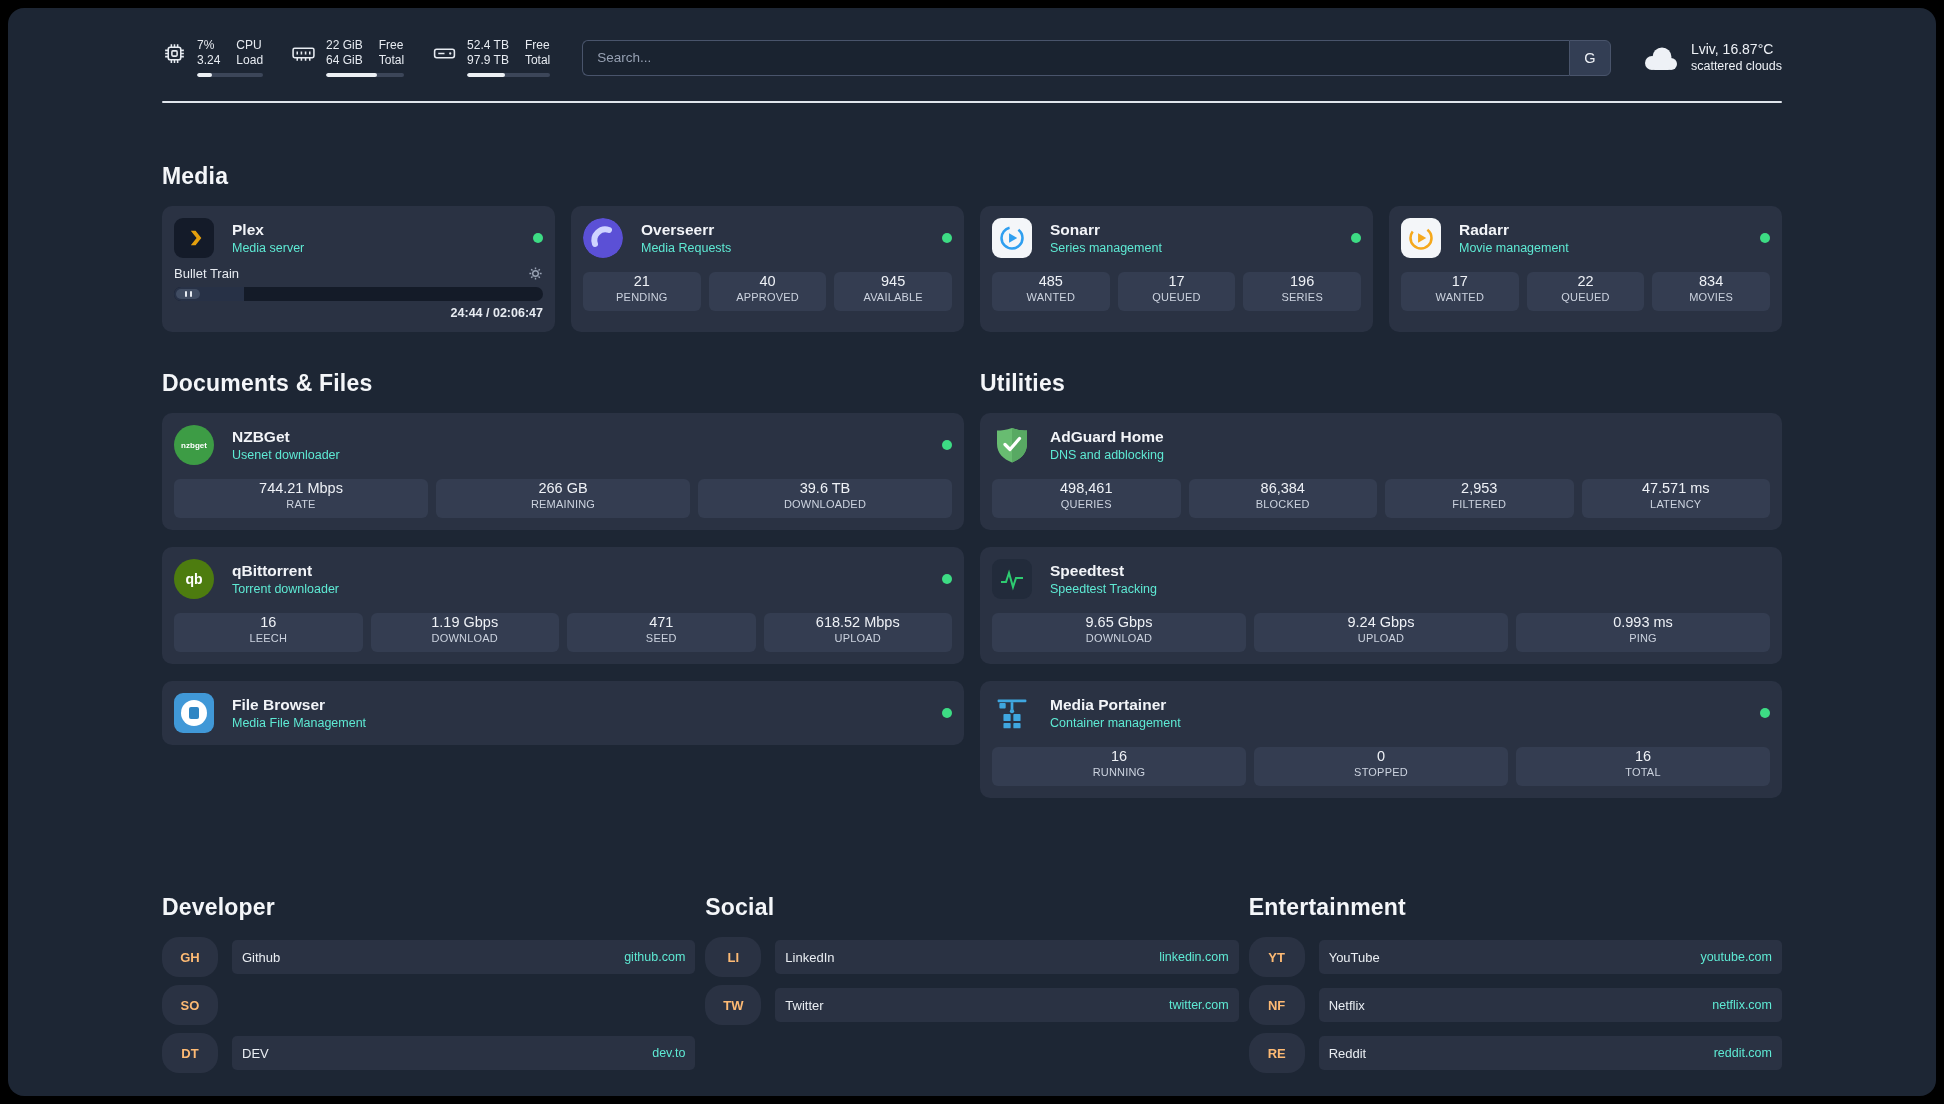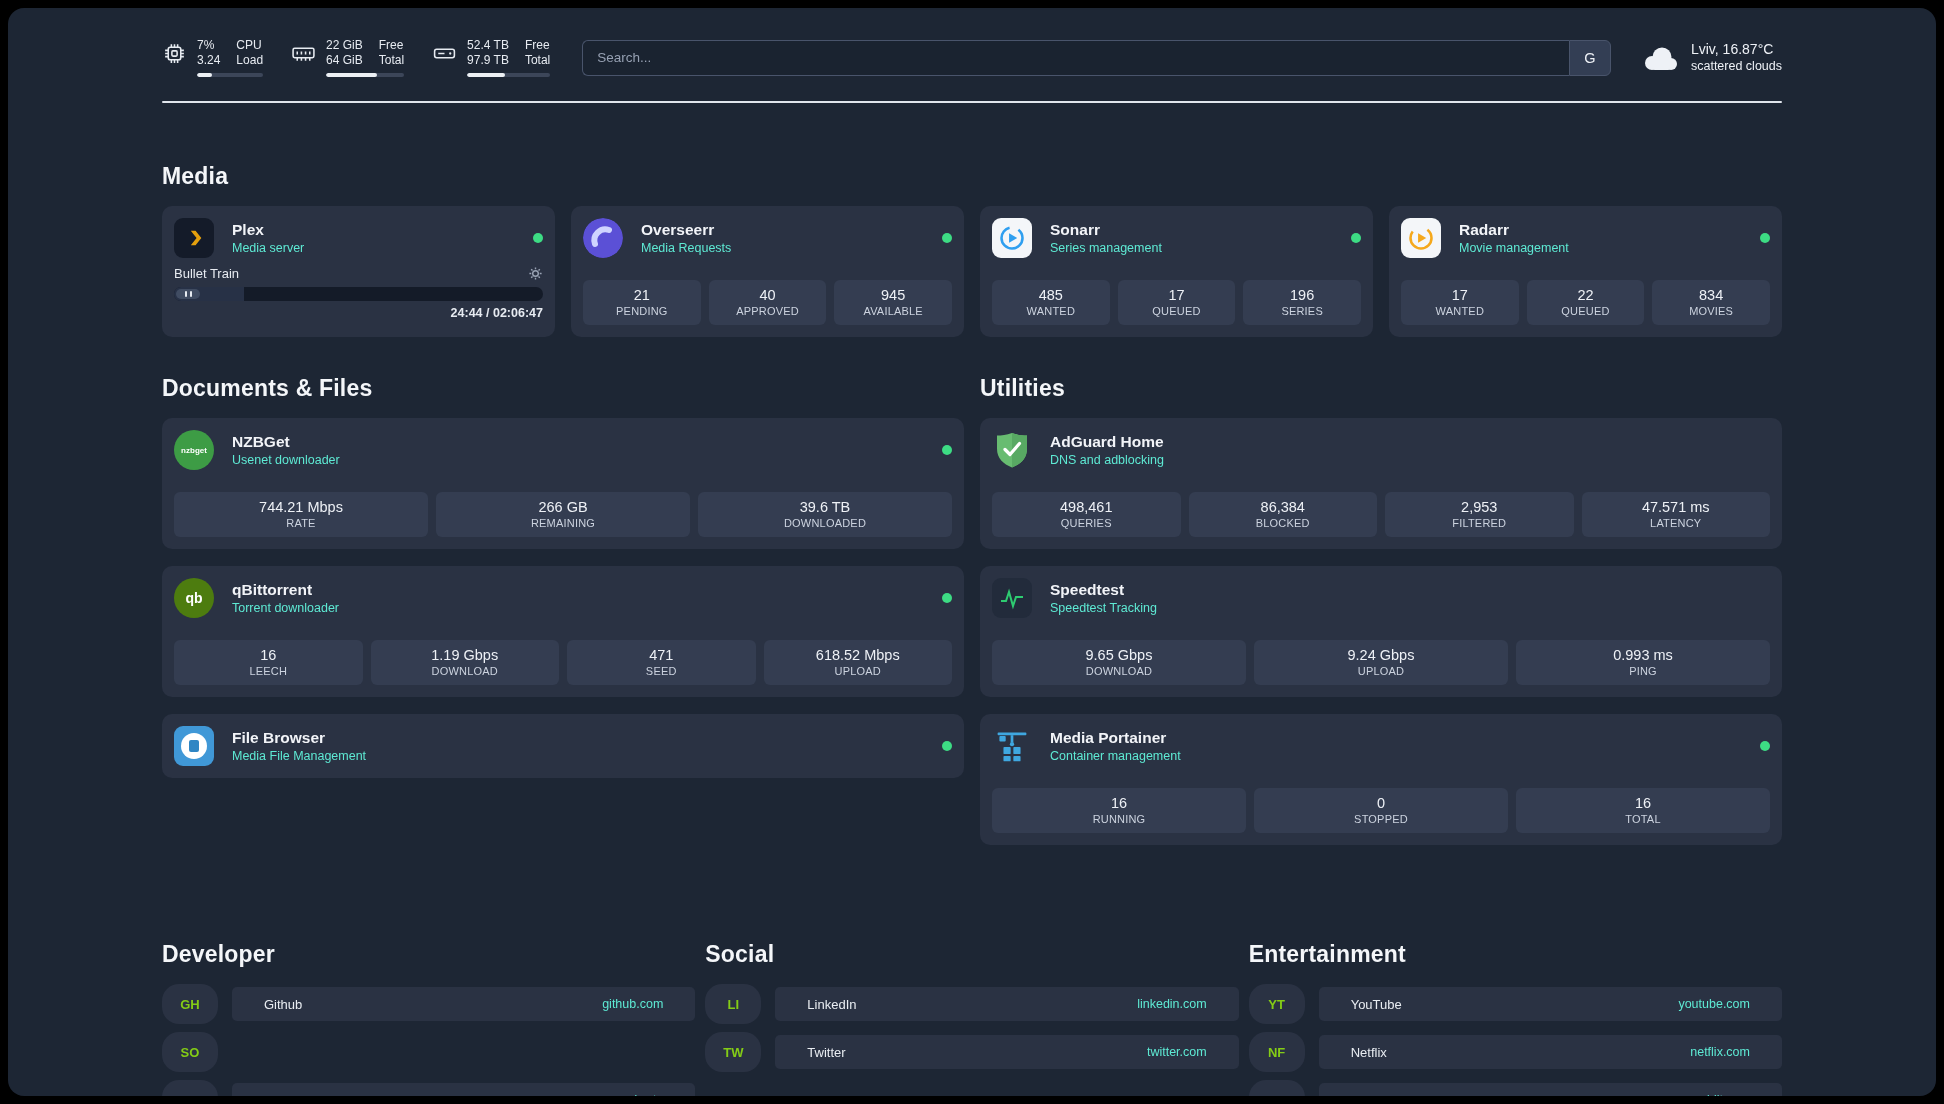--- a/index.html
+++ b/index.html
@@ -50,21 +50,21 @@
   .card-head { display:flex; align-items:center; gap:18px; }
   .app-icon { width:40px; height:40px; flex:0 0 40px; display:flex; align-items:center; justify-content:center; border-radius:9px; }
   .app-icon svg { display:block; }
   .app-name { font-size:15.5px; font-weight:600; color:#f2f4f8; line-height:20px; }
   .app-sub { font-size:12.5px; color:#5eead4; line-height:16px; }
   .dot { width:10px; height:10px; border-radius:50%; background:#3ddc84; margin-left:auto; flex:0 0 10px; }
 
   .stats { display:grid; gap:8px; margin-top:14px; }
   .cols3 { grid-template-columns:repeat(3,1fr); }
   .cols4 { grid-template-columns:repeat(4,1fr); }
-  .stat { background:#343d51; border-radius:6px; text-align:center; padding:7px 4px 8px;margin-top:8px; }
+  .stat { background:#343d51; border-radius:6px; text-align:center; padding:1px 4px 8px; }
   .stat-val { font-size:14.5px; color:#eef1f6; }
   .stat-lab { font-size:11px; font-weight:400; color:#ccd3df; margin-top:2px; letter-spacing:.2px; }
 
   
   .np-row { display:flex; align-items:center; margin-top:8px; }
   .np-title { font-size:13px; color:#e7ebf1; }
   .gear { margin-left:auto; cursor:pointer; width:15px; height:15px; }
   .gear svg { width:100%; height:100%; display:block; }
   .np-bar { margin-top:6px; height:14px; border-radius:7px; background:#141b28; position:relative; overflow:hidden; }
   .np-fill { position:absolute; top:0; bottom:0; left:0; background:#273146; }
@@ -85,23 +85,23 @@
   .fb-tile { background:#4098d7; }
   .fb-outer { width:26px; height:26px; background:#fff; border-radius:50%; display:flex; align-items:center; justify-content:center; }
   .fb-inner { width:10px; height:12px; background:#2f86c4; border-radius:2px; }
   .speedtest-tile { background:#222b3b; }
 
   
   .bookmarks { display:grid; grid-template-columns:repeat(3,1fr); column-gap:10px; margin-top:96px; padding-bottom:30px; }
   .bm-rows { display:flex; flex-direction:column; gap:8px; margin-top:16px; }
   .bm-row { display:flex; align-items:center; }
   .bm-abbr { width:56px; height:40px; border-radius:17px; background:#2a3243; display:flex; align-items:center; justify-content:center;
-             font-size:13px; font-weight:600; color:#84cc16; cursor:pointer; }
+             font-size:13px; font-weight:600; color:#fdba74; cursor:pointer; }
   .bm-pill { flex:1; margin-left:14px; height:34px; background:#2a3243; border-radius:5px; display:flex; align-items:center;
-             padding:0 32px; cursor:pointer; }
+             padding:0 10px; cursor:pointer; }
   .bm-name { font-size:13px; color:#e9edf2; }
   .bm-url { margin-left:auto; font-size:12.5px; color:#5eead4; }
 </style>
 </head>
 <body>
 
 <div class="board">
 <div class="content">
 
   <div class="topbar">

